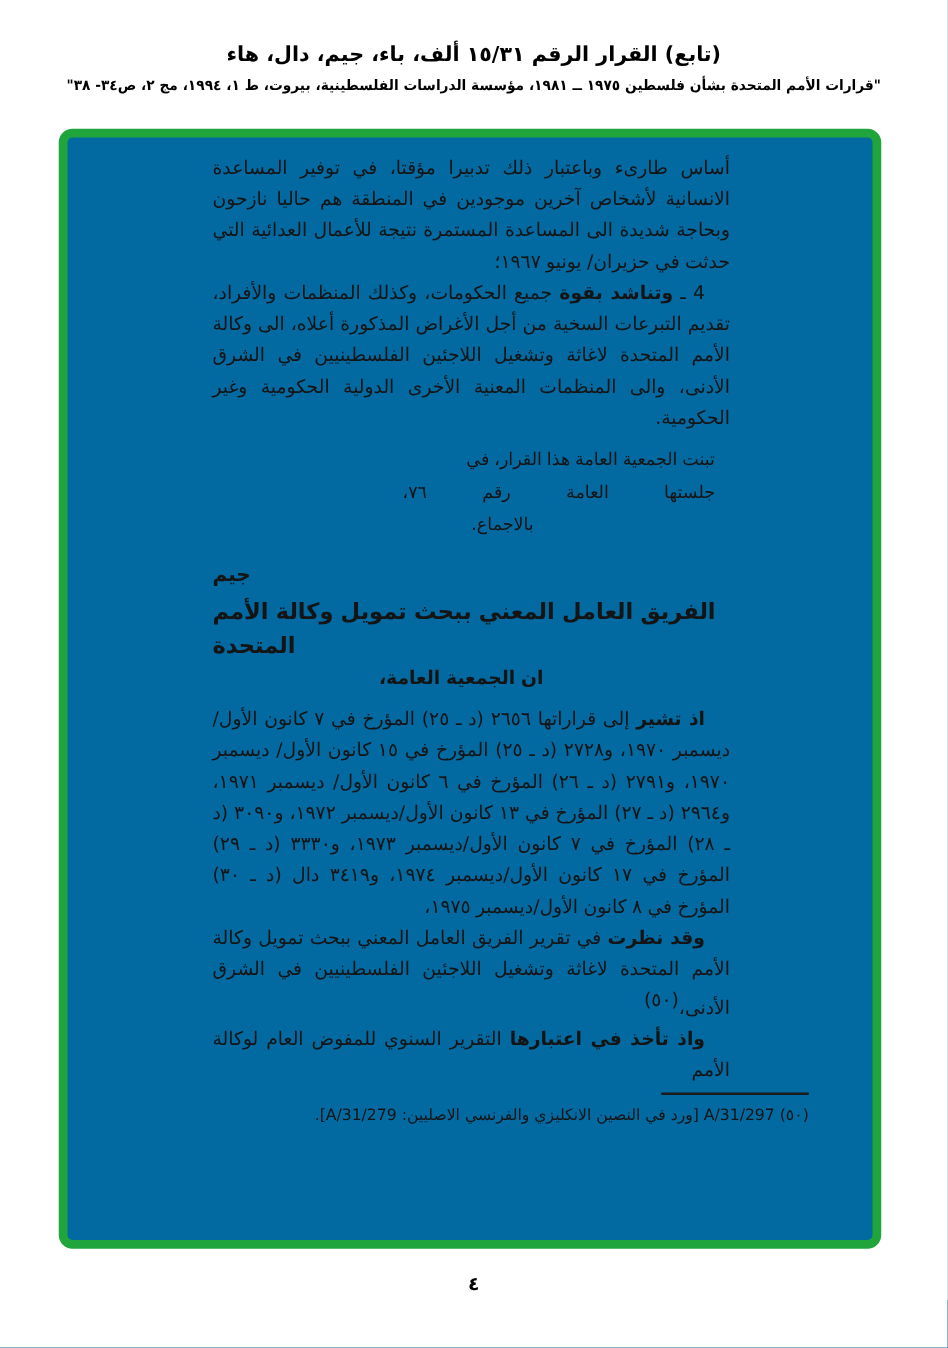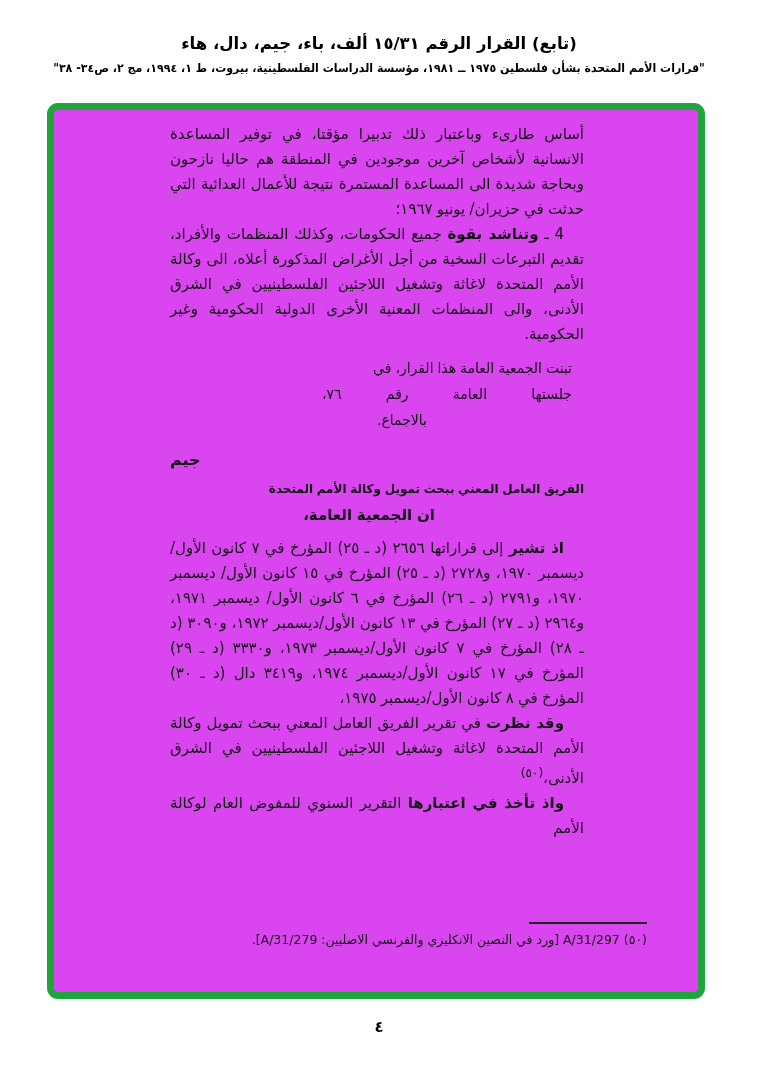--- a/index.html
+++ b/index.html
@@ -17,59 +17,59 @@
   .header { position: absolute; top: 34px; left: 0; width: 758px; text-align: center; direction: rtl; }
   .header-title { font-size: 16.5px; font-weight: bold; color: #000; letter-spacing: 0.2px; }
   .header-source { margin-top: 9px; font-size: 11px; font-weight: bold; color: #000; transform: scaleY(1.05); white-space: nowrap; }
   
   .green-box {
     position: absolute;
     left: 47px; top: 103px;
     width: 658px; height: 896px;
     border: 7px solid #1fa53c;
     border-radius: 11px;
-    background: #d946ef;
+    background: #0369a1;
   }
   
   .column {
     position: absolute;
     left: 116px; top: 12px;
     width: 414px;
     direction: rtl;
     text-align: justify;
     font-size: 15px;
     line-height: 25px;
     word-spacing: -0.5px;
   }
   .column p { margin: 0; }
   .para-indent { text-indent: 20px; }
   .lead-bold { font-weight: bold; }
-  .fn-ref { font-size: 12px; vertical-align: 6px; letter-spacing: -0.5px; }
+  .fn-ref { font-size: 15px; vertical-align: 6px; letter-spacing: -0.5px; }
   
   .adoption-note {
     width: 250px;
     margin: 8px 0 0 0;
     margin-left: auto;   
     margin-right: 12px;
     font-size: 14px;
     line-height: 26px;
     text-align: right;
   }
   .adoption-line1 { white-space: nowrap; }
   .adoption-line2 { text-align: justify; text-align-last: justify; }
   .adoption-line3 { padding-right: 145px; white-space: nowrap; }
   
   .section-letter { margin-top: 14px; text-align: left; font-weight: bold; font-size: 16px; }
-  .section-heading { margin-top: 4px; text-align: right; font-weight: bold; font-size: 12px; line-height: 27px; }
+  .section-heading { margin-top: 4px; text-align: left; font-weight: bold; font-size: 18px; line-height: 27px; }
   .preamble-intro { margin-top: 8px; font-weight: bold; text-indent: 16px; text-align: center; }
   .sp8 { height: 8px; }
   
   .footnote {
     position: absolute;
-    top: 812px; right: 51px;
+    top: 764px; right: 51px;
     width: 420px;
     direction: rtl;
     text-align: right;
     font-size: 12.5px;
     line-height: 19px;
   }
   .fn-rule { width: 118px; height: 2px; background: #1b1b1b; margin-bottom: 6px; }
   
   .page-number {
     position: absolute;

